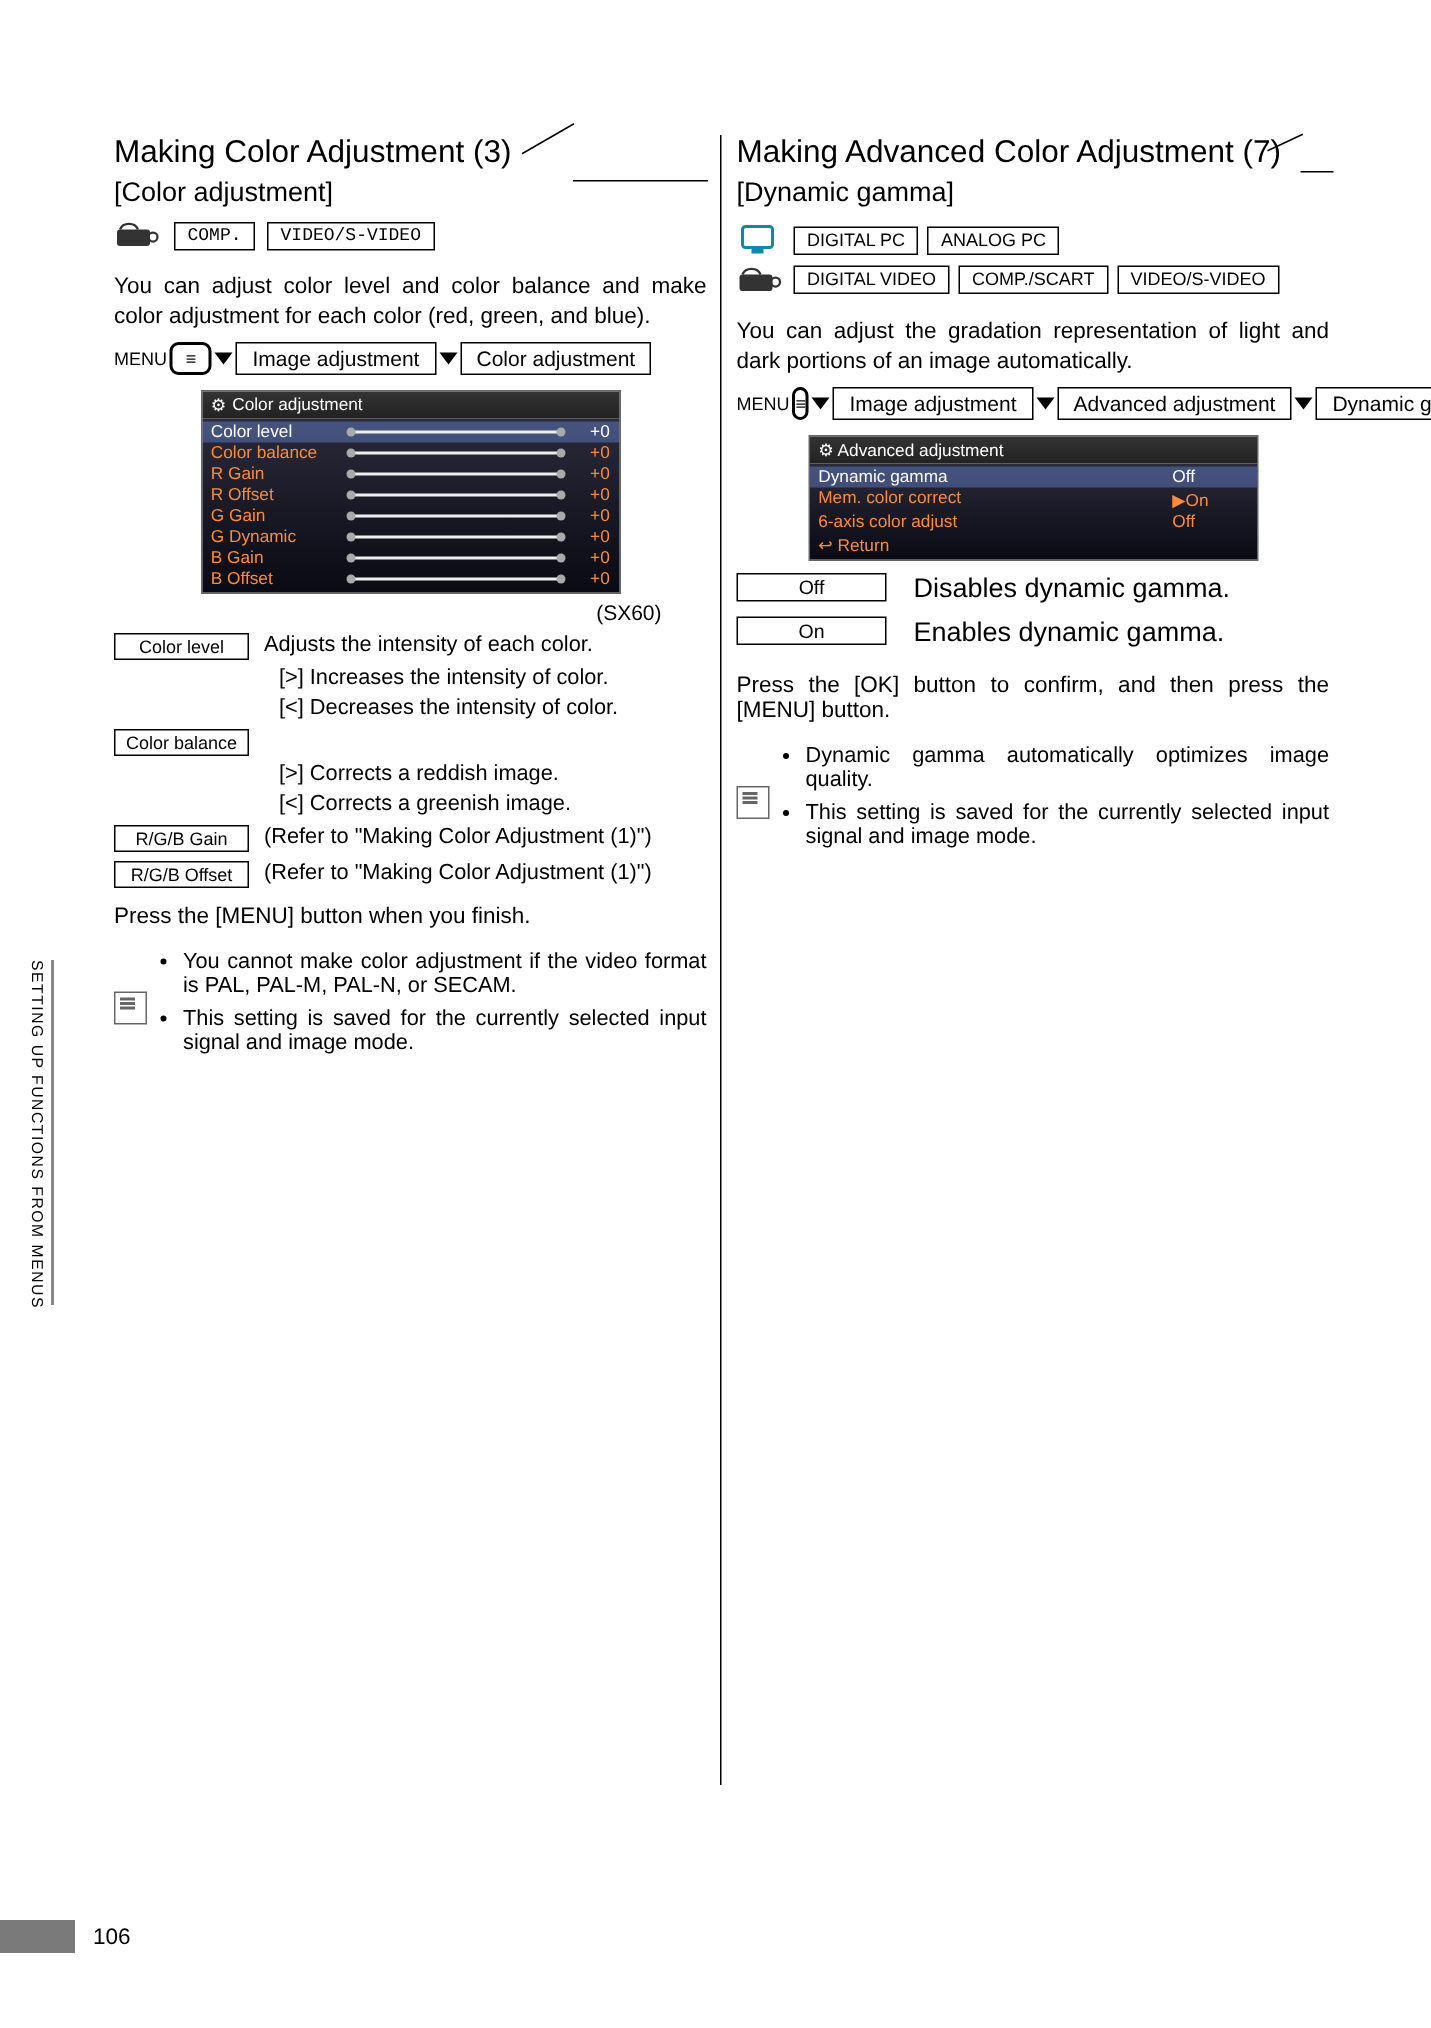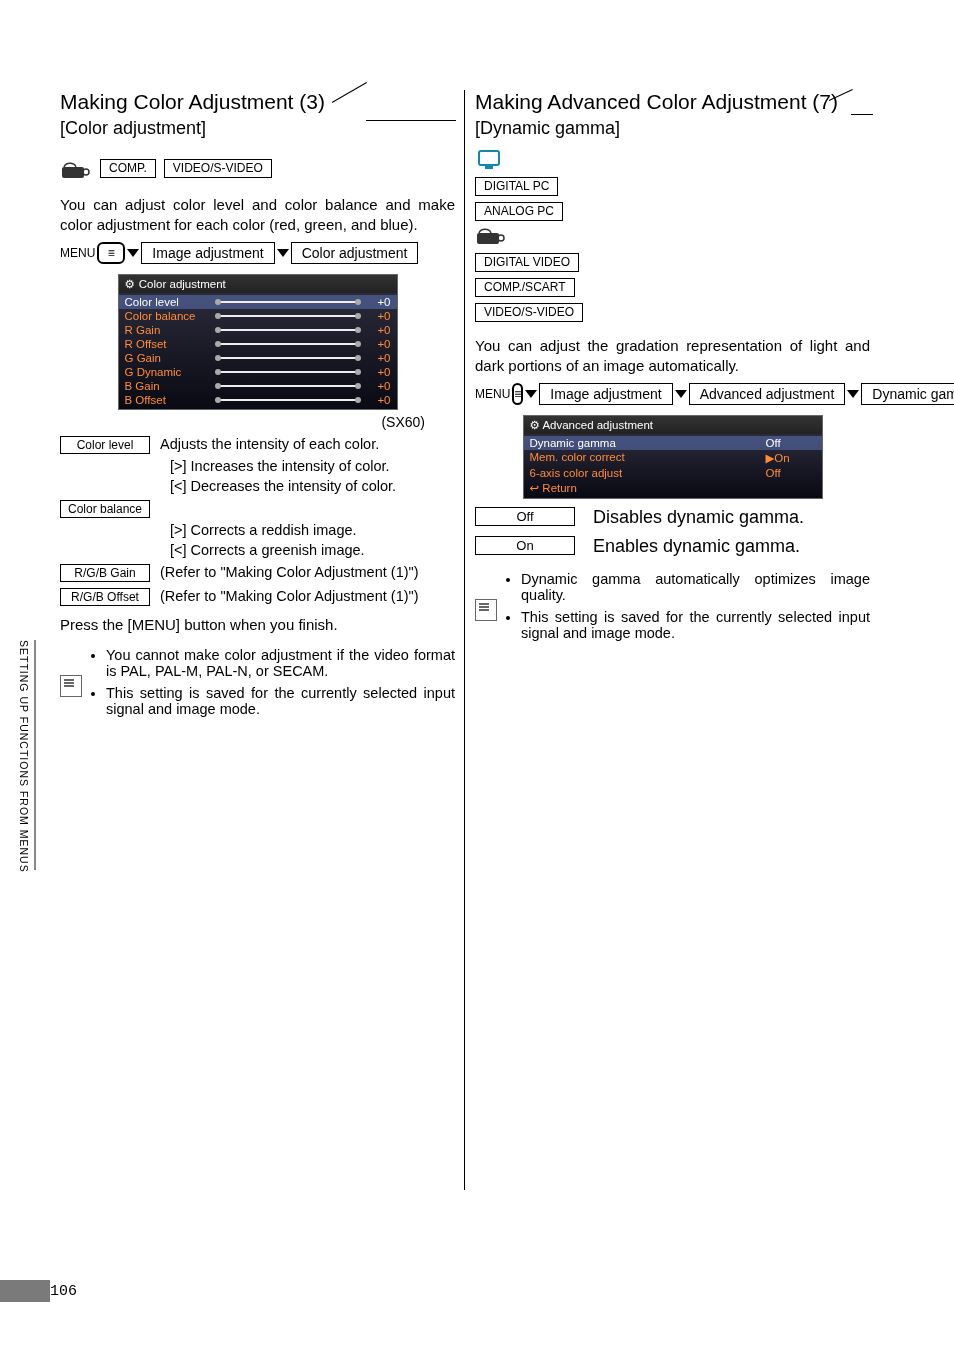--- a/index.html
+++ b/index.html
@@ -7,21 +7,21 @@
     font-family: Arial, Helvetica, sans-serif;
     background: #fff;
     width: 954px;
     height: 1352px;
     position: relative;
     color: #000;
     font-size: 15px;
   }
   .page-wrap {
     position: absolute;
-    left: 60px; top: 90px;
+    left: 76px; top: 90px;
     width: 820px;
     height: 1100px;
     display: flex;
     gap: 20px;
   }
   .col {
     width: 395px;
     position: relative;
   }
   .col-divider {
@@ -36,32 +36,32 @@
     font-size: 21px;
     font-weight: normal;
     position: relative;
     white-space: nowrap;
   }
   .sub-title {
     font-size: 18px;
     margin-top: 4px;
   }
   .input-badges {
-    margin-top: 20px;
+    margin-top: 6px;
     display: flex;
-    align-items: flex-start;
+    align-items: flex-end;
     gap: 8px;
     flex-wrap: wrap;
+    font-family: Liberation Mono, monospace;
   }
   .input-row {
     display:flex;
     gap:6px;
-    align-items:flex-start;
+    align-items:center;
     flex-wrap:wrap;
-    flex-direction:column;
   }
   .badge-icon {
     width: 32px;
     height: 22px;
     display:inline-block;
   }
   .badge {
     border: 1px solid #000;
     padding: 1px 8px;
     font-size: 12px;
@@ -216,24 +216,23 @@
     letter-spacing:1px;
   }
   .side-bar {
     position:absolute;
     left:34px; top:640px;
     width:2px; height:230px;
     background:#888;
   }
   .page-num {
     position:absolute;
-    left:50px;
+    left:62px;
     bottom:52px;
     font-size:15px;
-    font-family:Liberation Mono, monospace;
   }
   .page-tab {
     position:absolute;
     left:0;
     bottom:50px;
     width:50px;
     height:22px;
     background:#7a7a7a;
   }
   
@@ -450,20 +449,21 @@
       <div class="option-row">
         <div class="option-key">Off</div>
         <div class="option-val">Disables dynamic gamma.</div>
       </div>
       <div class="option-row">
         <div class="option-key">On</div>
         <div class="option-val">Enables dynamic gamma.</div>
       </div>
     </div>
 
+    <div class="press-line" style="text-align:justify;margin-top:16px;">Press the [OK] button to confirm, and then press the [MENU] button.</div>
 
     <div class="note-block">
       <div class="note-icon"></div>
       <ul class="note-list">
         <li>Dynamic gamma automatically optimizes image quality.</li>
         <li>This setting is saved for the currently selected input signal and image mode.</li>
       </ul>
     </div>
   </div>
 

